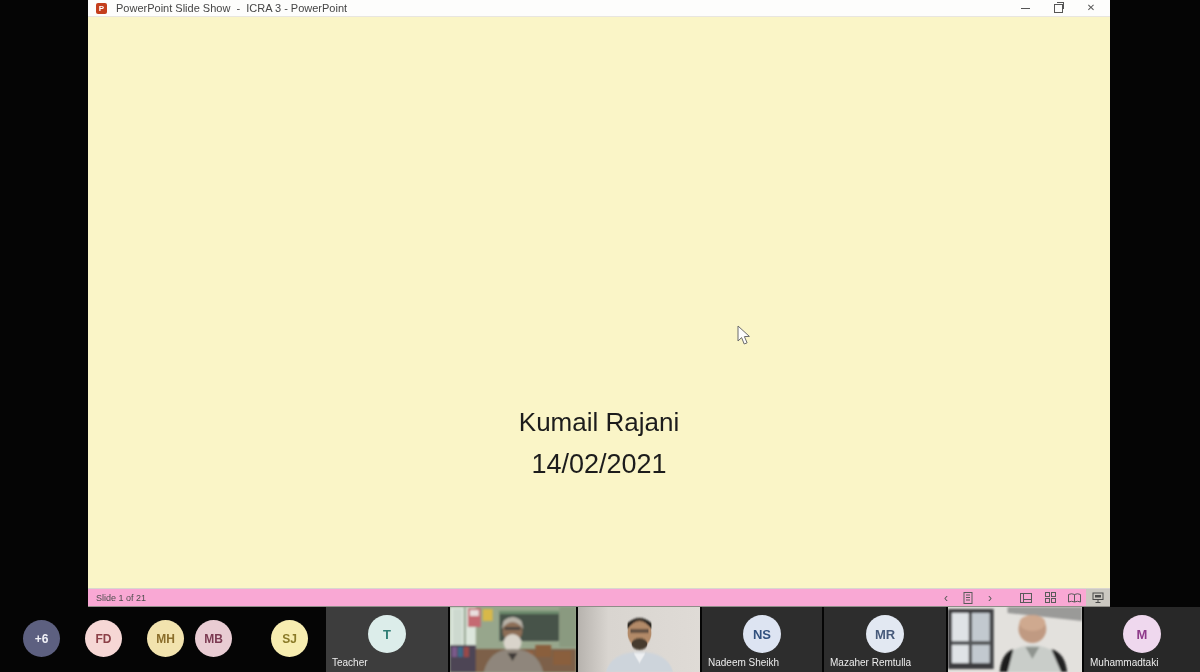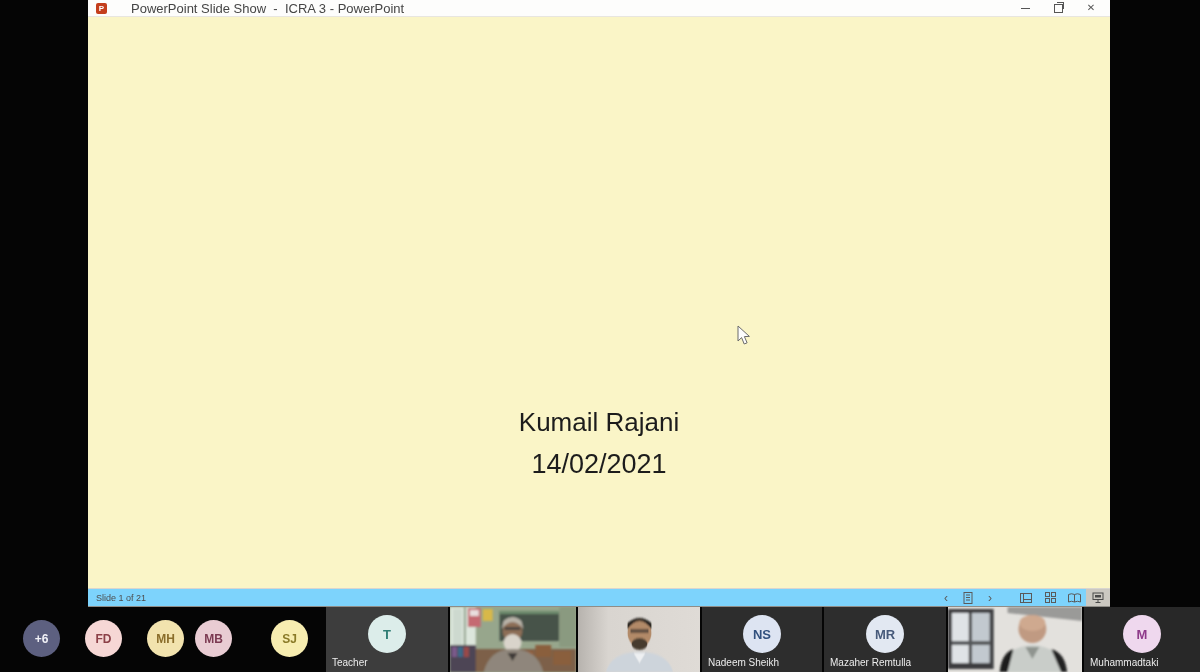--- a/index.html
+++ b/index.html
@@ -6,21 +6,21 @@
   .stage{position:relative;width:1200px;height:672px;background:#050505;overflow:hidden;
          font-family:"Liberation Sans",sans-serif;}
 
   
   .ppt-window{position:absolute;left:88px;top:0;width:1022px;height:606px;background:#faf5c7;
               border-bottom:1px solid #8f8d88;}
   .titlebar{position:absolute;left:0;top:0;width:100%;height:17px;background:#fdfdfc;
             display:flex;align-items:center;border-bottom:1px solid #e8e6e0;box-sizing:border-box;}
   .ppt-icon{width:11px;height:11px;margin-left:8px;border-radius:2px;background:#c43e1c;
             color:#fff;font-size:8px;font-weight:bold;line-height:11px;text-align:center;flex:0 0 auto;}
-  .titlebar-text{font-size:13px;color:#454545;margin-left:24px;white-space:pre;flex:1 1 auto;}
+  .titlebar-text{font-size:11px;color:#454545;margin-left:9px;white-space:pre;flex:1 1 auto;}
   .win-controls{display:flex;align-items:center;gap:21px;margin-right:13px;}
   .win-btn{width:12px;height:12px;display:flex;align-items:center;justify-content:center;color:#555;}
   .glyph-min{width:9px;height:1px;background:#555;}
   .glyph-restore{position:relative;width:7px;height:7px;border:1px solid #555;background:#fdfdfc;}
   .glyph-restore::before{content:"";position:absolute;top:-3px;left:2px;width:6px;height:6px;
             border:1px solid #555;border-bottom:none;border-left:none;}
   .glyph-close{font-size:10px;color:#555;line-height:10px;}
 
   
   .slide{position:absolute;left:0;top:17px;width:100%;height:571px;background:#faf5c7;overflow:hidden;}
@@ -28,21 +28,21 @@
                font-size:42px;font-weight:bold;color:#1c1c1c;letter-spacing:-0.5px;}
   .slide-presenter{position:absolute;top:390px;left:0;width:100%;text-align:center;
                font-size:26px;color:#1c1c1c;}
   .slide-date{position:absolute;top:432px;left:0;width:100%;text-align:center;
                font-size:27px;color:#1c1c1c;}
   .slide-footer{position:absolute;top:517px;left:0;width:100%;text-align:center;
                font-size:27px;color:#1c1c1c;}
   .cursor{position:absolute;left:649px;top:308px;}
 
   
-  .statusbar{position:absolute;left:0;top:588px;width:100%;height:18px;background:#7dd3fc;
+  .statusbar{position:absolute;left:0;top:588px;width:100%;height:18px;background:#f9a8d4;
              border-top:1px solid #d9d6cf;box-sizing:border-box;display:flex;align-items:center;}
   .slide-counter{font-size:9px;color:#4c4c4c;margin-left:8px;flex:0 0 auto;}
   .status-right{margin-left:auto;display:flex;align-items:center;height:100%;}
   .nav-btn{font-size:12px;color:#5a5a5a;padding:0 8px;line-height:16px;}
   .status-ico{display:flex;align-items:center;justify-content:center;width:24px;height:100%;}
   .status-gap{width:14px;}
   .ico-active{background:#cbc8c1;}
 
   
   .strip{position:absolute;left:0;top:607px;width:1200px;height:65px;background:#050505;}

